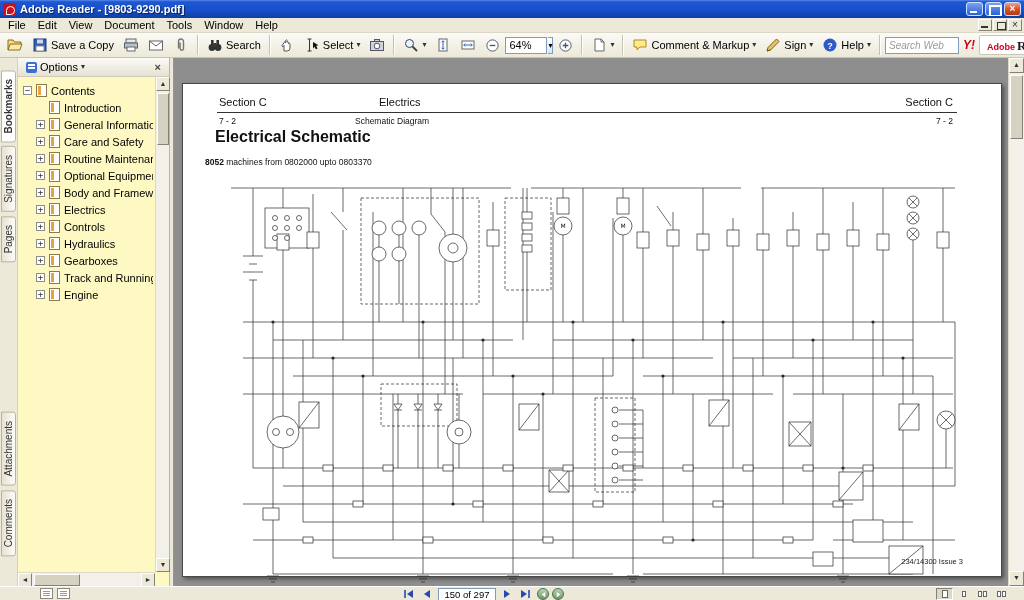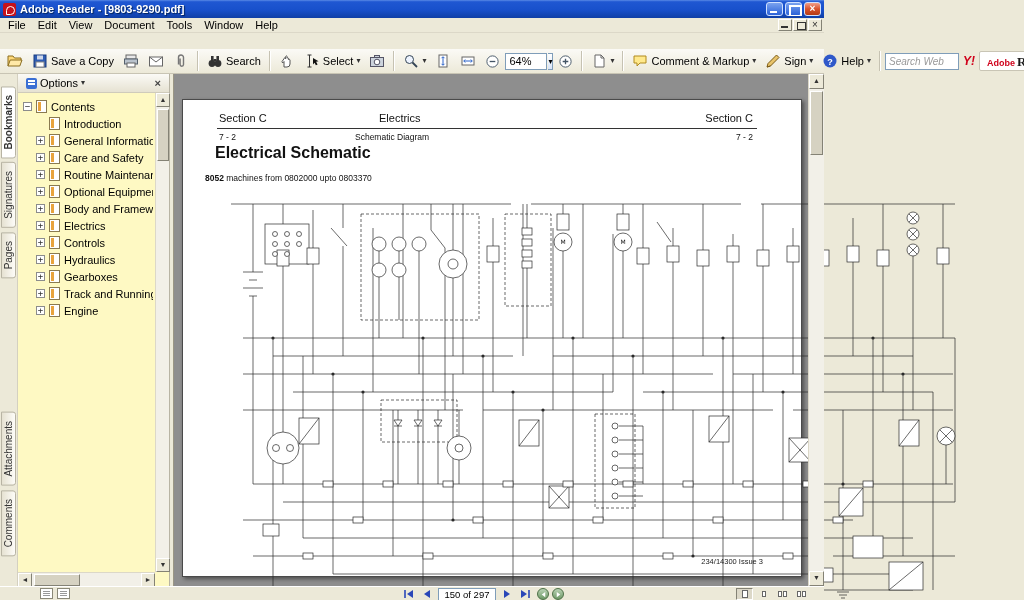--- a/index.html
+++ b/index.html
@@ -1,18 +1,18 @@
 <!DOCTYPE html>
 <html><head>
 <meta charset="utf-8">
 <style>
   * { box-sizing: border-box; margin: 0; padding: 0; }
   html,body { width:1024px; height:600px; overflow:hidden; }
   body { font-family:"Liberation Sans", sans-serif; font-size:11px; background:#ece9d8; }
-  .window { width:824px; height:600px; display:flex; flex-direction:column; }
+  .window { width:1024px; height:600px; display:flex; flex-direction:column; }
 
   
   .titlebar { height:18px; flex:none; display:flex; align-items:center; padding:0 3px;
     background:linear-gradient(180deg,#5a8ae6 0%,#1f57d2 10%,#1850cb 55%,#0f3fa6 100%);
     color:#fff; font-weight:bold; font-size:11px; }
   .appicon { width:13px; height:13px; margin-right:4px; background:#c6121c; border-radius:2px;
     position:relative; flex:none; }
   .appicon::after { content:""; position:absolute; left:3px; top:3px; width:7px; height:7px;
     border:1.5px solid #fff; border-radius:50% 50% 50% 0; }
   .titletext { white-space:nowrap; text-shadow:1px 1px 1px #00225a; }
@@ -31,21 +31,21 @@
   .mi { padding:0 6px; cursor:default; }
   .mdibtns { margin-left:auto; display:flex; gap:1px; padding-right:2px; }
   .mdib { width:14px; height:12px; background:#ece9d8; border:1px solid;
     border-color:#fff #848275 #848275 #fff; position:relative; }
   .mdib.m::after { content:""; position:absolute; left:2px; bottom:2px; width:7px; height:2px; background:#333; }
   .mdib.r::after { content:""; position:absolute; left:3px; top:2px; width:7px; height:6px; border:1px solid #333; }
   .mdib.x::after { content:"\00d7"; position:absolute; left:3px; top:-1px; font-size:10px; color:#333; }
 
   
   .toolbar { height:25px; flex:none; display:flex; align-items:center; gap:1px;
-    background:linear-gradient(#fbfaf6,#ece9d8); border-bottom:1px solid #c8c4b4; padding:0 3px;margin-top:16px; }
+    background:linear-gradient(#fbfaf6,#ece9d8); border-bottom:1px solid #c8c4b4; padding:0 3px; }
   .tbtn { display:flex; align-items:center; gap:3px; padding:2px 3px; border:1px solid transparent;
     border-radius:2px; white-space:nowrap; cursor:pointer; }
   .tbtn svg { display:block; }
   .dd { font-size:8px; color:#333; line-height:8px; }
   .sep { width:2px; height:20px; border-left:1px solid #c6c2b2; border-right:1px solid #fff; margin:0 3px; flex:none; }
   .combo { width:42px; height:17px; border:1px solid #7f9db9; font-size:11px; padding:0 3px;
     background:#fff; font-family:"Liberation Sans",sans-serif; }
   .ddbtn { width:13px; height:17px; border:1px solid #7f9db9; border-left:none; background:linear-gradient(#fff,#d8e4f8);
     font-size:8px; text-align:center; line-height:15px; cursor:pointer; }
   .websearch { width:74px; height:17px; border:1px solid #7f9db9; font-size:10px; padding:0 3px;

